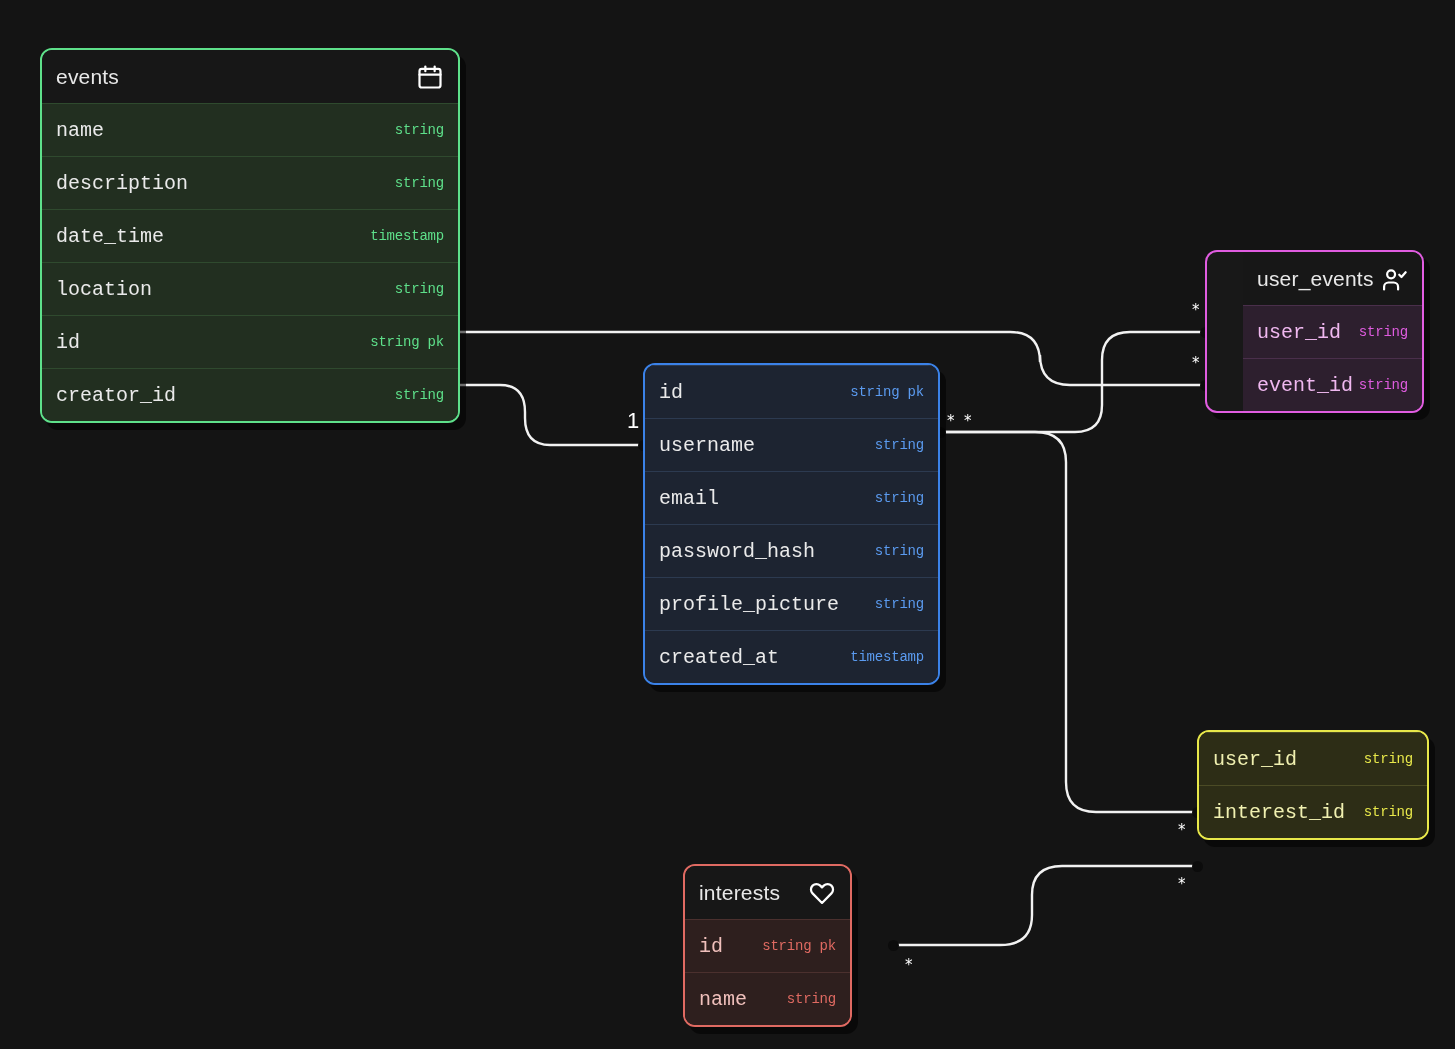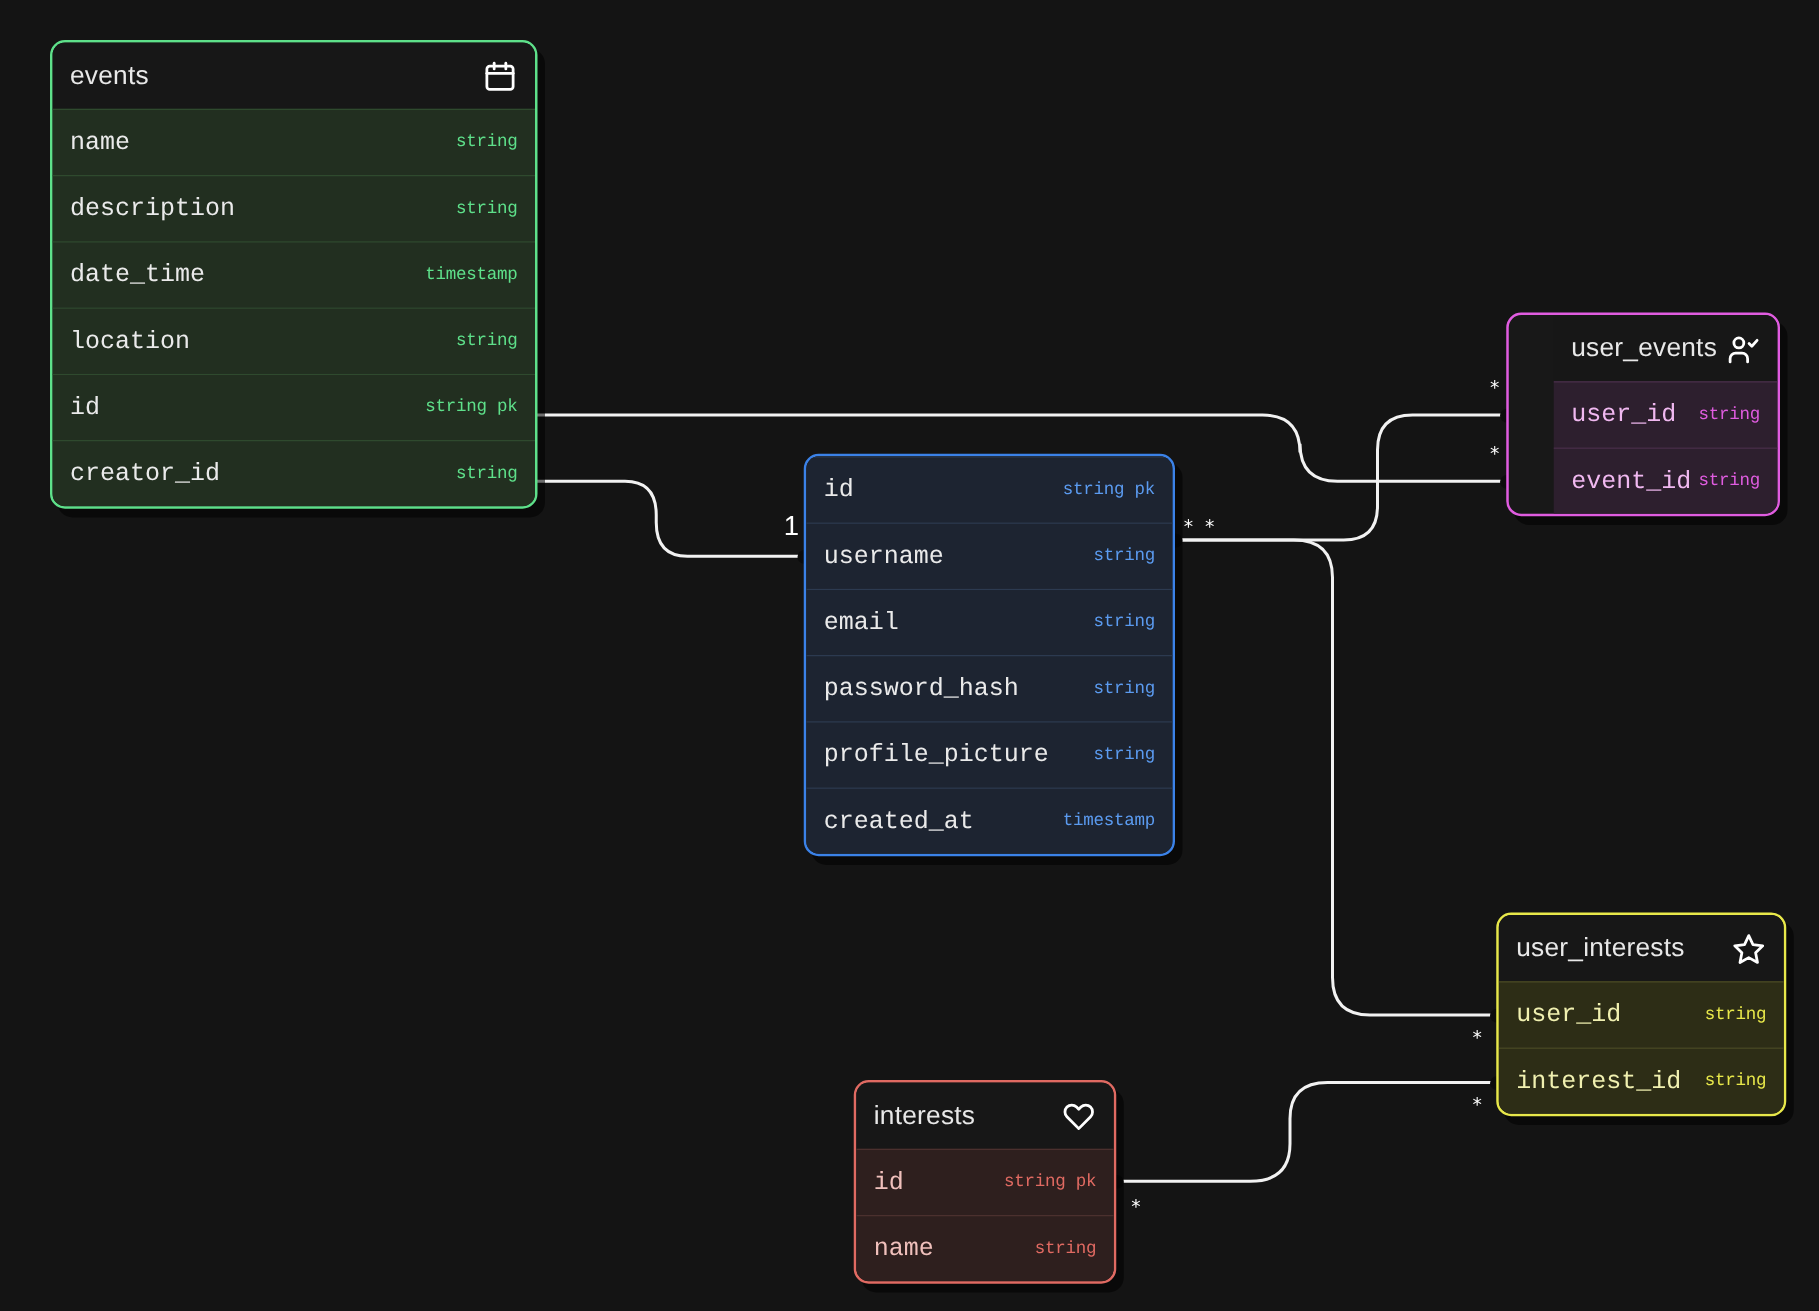--- a/index.html
+++ b/index.html
@@ -152,21 +152,21 @@
   <span class="card-marker" style="left:399px; top:356px;">*</span>
   <span class="card-marker one" style="left:627px; top:410px;">1</span>
   <span class="card-marker" style="left:947px; top:414px;">*</span>
   <span class="card-marker" style="left:964px; top:414px;">*</span>
   <span class="card-marker" style="left:1192px; top:303px;">*</span>
   <span class="card-marker" style="left:1192px; top:356px;">*</span>
   <span class="card-marker" style="left:1178px; top:823px;">*</span>
   <span class="card-marker" style="left:1178px; top:877px;">*</span>
   <span class="card-marker" style="left:905px; top:958px;">*</span>
 
-  <div class="table" id="tbl-events" style="left:40px; top:32px; width:390px;">
+  <div class="table" id="tbl-events" style="left:40px; top:48px; width:420px;">
     <div class="t-header">
       <span class="t-title">events</span>
       <span class="t-icon">
         <svg viewBox="0 0 24 24" fill="none" stroke="#ffffff" stroke-width="1.9" stroke-linecap="round" stroke-linejoin="round">
           <rect x="3" y="5" width="18" height="16" rx="2"></rect>
           <line x1="3" y1="10" x2="21" y2="10"></line>
           <line x1="8" y1="3" x2="8" y2="7"></line>
           <line x1="16" y1="3" x2="16" y2="7"></line>
         </svg>
       </span>
@@ -239,39 +239,31 @@
       <span class="f-name">user_id</span>
       <span class="f-type">string</span>
     </div>
     <div class="t-row">
       <span class="f-name">event_id</span>
       <span class="f-type">string</span>
     </div>
   </div>
 
   <div class="table" id="tbl-user_interests" style="left:1197px; top:730px; width:232px;">
-    <div class="t-header">
-      <span class="t-title">user_interests</span>
-      <span class="t-icon">
-        <svg viewBox="0 0 24 24" fill="none" stroke="#ffffff" stroke-width="1.9" stroke-linecap="round" stroke-linejoin="round">
-          <polygon points="12,3 14.9,9.2 21.6,10 16.7,14.7 18,21.4 12,18.1 6,21.4 7.3,14.7 2.4,10 9.1,9.2"></polygon>
-        </svg>
-      </span>
-    </div>
     <div class="t-row">
       <span class="f-name">user_id</span>
       <span class="f-type">string</span>
     </div>
     <div class="t-row">
       <span class="f-name">interest_id</span>
       <span class="f-type">string</span>
     </div>
   </div>
 
-  <div class="table" id="tbl-interests" style="left:683px; top:864px; width:210px;">
+  <div class="table" id="tbl-interests" style="left:683px; top:864px; width:169px;">
     <div class="t-header">
       <span class="t-title">interests</span>
       <span class="t-icon">
         <svg viewBox="0 0 24 24" fill="none" stroke="#ffffff" stroke-width="1.9" stroke-linecap="round" stroke-linejoin="round">
           <path d="M12 20.5 L3.9 12.3 a4.7 4.7 0 0 1 0 -6.6 a4.7 4.7 0 0 1 6.6 0 L12 7.2 l1.5 -1.5 a4.7 4.7 0 0 1 6.6 0 a4.7 4.7 0 0 1 0 6.6 Z"></path>
         </svg>
       </span>
     </div>
     <div class="t-row">
       <span class="f-name">id</span>

